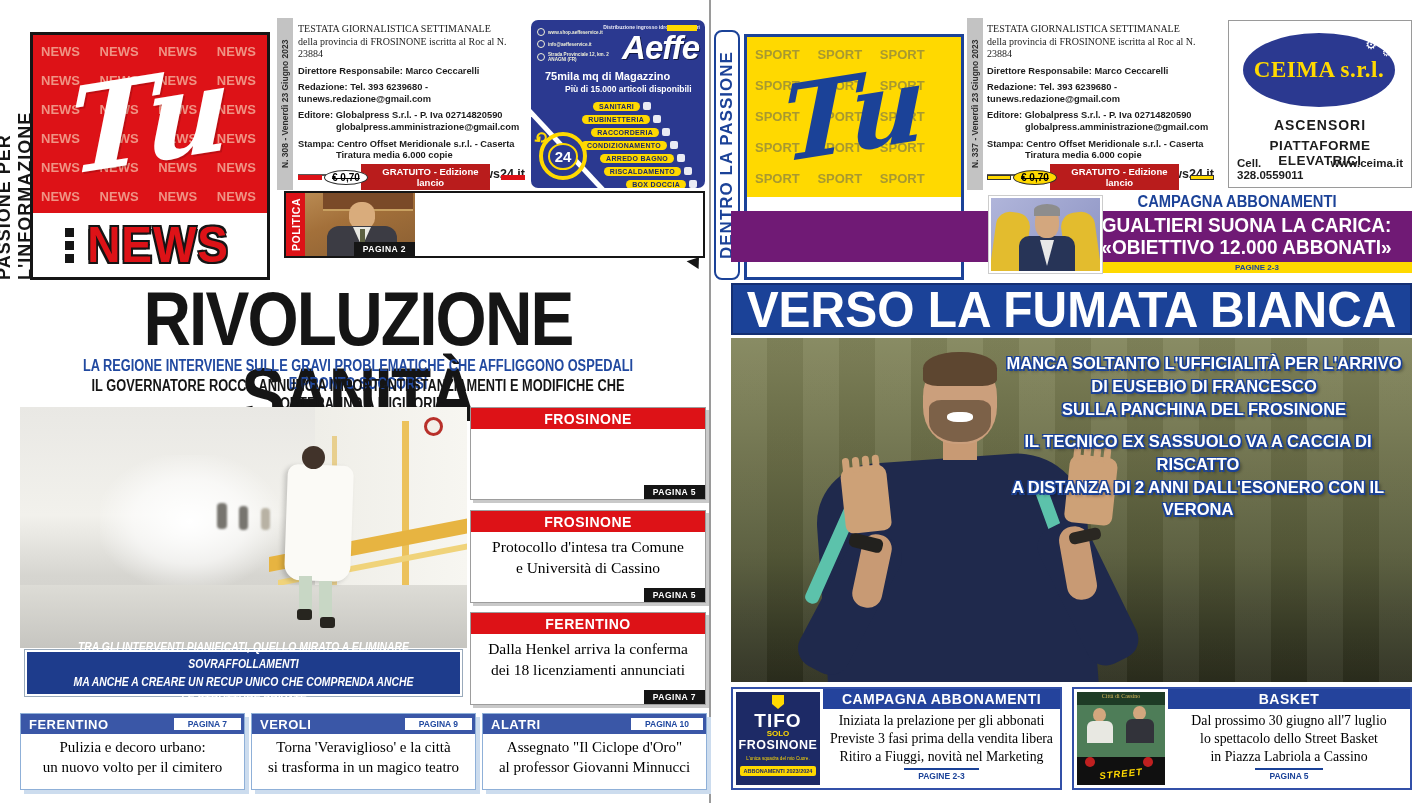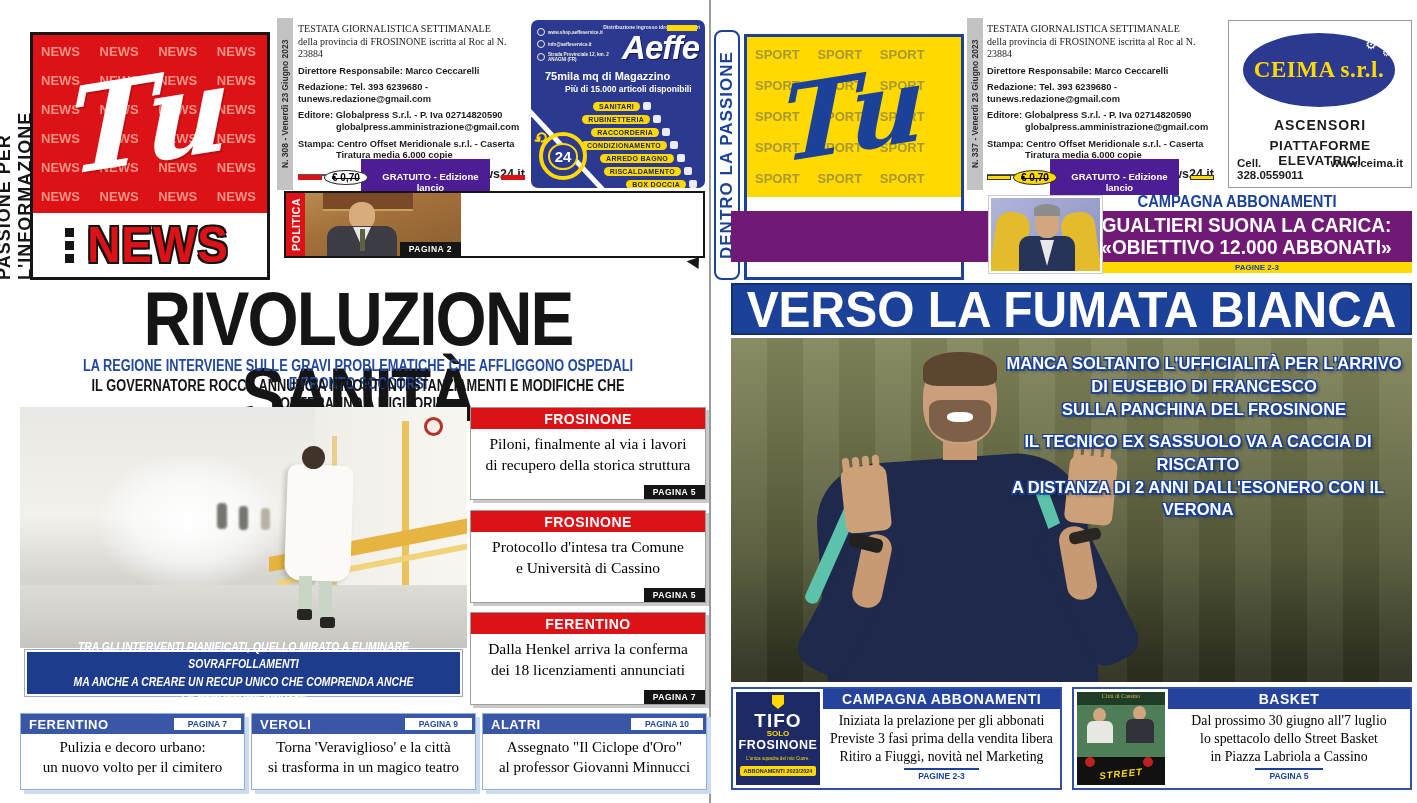--- a/index.html
+++ b/index.html
@@ -37,21 +37,21 @@
   .m-web{display:flex;align-items:center;margin-top:5px;}
   .m-web .line{flex:1;height:2px;background:#5a5a5a;margin-right:5px;}
   .m-web .url{font-weight:bold;font-size:12.5px;}
   
   .price{top:168px;width:227px;height:18px;display:flex;align-items:center;}
   #lp-price{left:298px;}
   .dash{width:24px;height:5px;}
   .dash.red{background:#dd1217;} .dash.yel{background:#ffd900;border:1px solid #333;box-sizing:border-box;}
   .ellipse{border:1.5px solid #2e2e2e;border-radius:50%;font-weight:bold;font-size:10px;padding:1px 7px;background:#fff;z-index:2;margin:0 -7px 0 2px;text-decoration:line-through;}
   .ellipse.yel{background:#ffd900;}
-  .gratis{flex:1;background:#4c1d95;color:#fff;font-weight:bold;font-size:9.5px;text-align:center;padding:12px 0 2px 10px;margin-right:11px;}
+  .gratis{flex:1;background:#b91c1c;color:#fff;font-weight:bold;font-size:9.5px;text-align:center;padding:2px 0 2px 10px;margin-right:11px;}
   
   #ad-aeffe{left:531px;top:20px;width:174px;height:168px;background:#2b3990;border-radius:7px;color:#fff;overflow:hidden;}
   #aeffe-dist{position:absolute;right:5px;top:4px;font-size:5px;font-weight:bold;color:#e9e9f5;}
   #aeffe-brand{position:absolute;right:6px;top:9px;font-size:33px;font-weight:bold;font-style:italic;letter-spacing:-1px;
                font-family:"Liberation Sans",sans-serif;text-shadow:1px 1px 0 #11173f;}
   #aeffe-brand .tag{position:absolute;right:2px;top:-4px;width:30px;height:6px;background:#ffd900;}
   .aeffe-contact{position:absolute;left:6px;font-size:4.6px;color:#f0f0d8;display:flex;align-items:center;gap:3px;font-weight:bold;}
   .ic-dot{width:6px;height:6px;border:1px solid #f0f0d8;border-radius:50%;flex:none;}
   #aeffe-h1{position:absolute;left:14px;top:50px;font-weight:bold;font-size:11px;}
   #aeffe-h2{position:absolute;left:34px;top:64px;font-weight:bold;font-size:8.5px;}
@@ -60,21 +60,21 @@
   .pill{background:#ffd900;color:#1d2a66;font-weight:bold;font-size:7px;padding:1px 6px;border-radius:7px;letter-spacing:.3px;}
   .pill-ic{width:8px;height:8px;background:rgba(255,255,255,.9);border-radius:2px;margin-right:4px;}
   #badge24{position:absolute;left:8px;bottom:8px;width:40px;height:40px;border:4px solid #ffd900;border-radius:50%;display:flex;align-items:center;justify-content:center;}
   #badge24 .n{font-weight:bold;font-size:15px;color:#fff;border:2px solid #ffd900;border-radius:50%;padding:3px 5px;background:#2b3990;}
   #badge24 .arr{position:absolute;left:-9px;top:-7px;color:#ffd900;font-size:16px;font-weight:bold;transform:rotate(-40deg);}
   
   #politica{left:284px;top:191px;width:421px;height:67px;border:2px solid #151515;background:#fff;box-sizing:border-box;display:flex;}
   #politica-kicker{width:19px;background:#dd1217;color:#fff;font-weight:bold;font-size:10.5px;letter-spacing:.5px;flex:none;}
   #politica-head{flex:1;display:flex;align-items:center;justify-content:center;text-align:center;
                  font-family:"Liberation Serif",serif;font-weight:bold;font-size:14.5px;line-height:1.18;}
-  #politica-photo{width:110px;flex:none;position:relative;background:linear-gradient(160deg,#b98a52 0%,#a3703a 40%,#8a5f33 100%);overflow:hidden;padding-left:46px;}
+  #politica-photo{width:110px;flex:none;position:relative;background:linear-gradient(160deg,#b98a52 0%,#a3703a 40%,#8a5f33 100%);overflow:hidden;}
   .pol-frame{position:absolute;left:18px;top:0;width:90px;height:16px;background:#7a4a28;border-bottom:2px solid #c8a060;}
   .pol-head{position:absolute;left:44px;top:9px;width:26px;height:27px;background:#d9ac7c;border-radius:45% 45% 40% 40%;}
   .pol-body{position:absolute;left:22px;top:33px;width:70px;height:32px;background:#3c3c44;border-radius:12px 12px 0 0;}
   .pol-shirt{position:absolute;left:48px;top:34px;width:18px;height:20px;background:#e8e8e2;clip-path:polygon(0 0,100% 0,50% 100%);}
   .pol-tie{position:absolute;left:55px;top:36px;width:5px;height:22px;background:#5d6142;}
   .page-black{position:absolute;right:0;bottom:0;background:#151515;color:#fff;font-weight:bold;font-size:8.5px;padding:2px 9px;letter-spacing:.5px;}
   #pol-arrow{left:688px;top:259px;width:0;height:0;border-left:9px solid transparent;border-right:4px solid transparent;border-top:11px solid #151515;transform:rotate(-18deg);}
   
   #lp-headline{left:12px;top:281px;width:692px;text-align:center;font-weight:bold;font-size:73px;line-height:1;color:#151515;
                transform:scale(.9,1.04);transform-origin:center top;letter-spacing:-2px;}
@@ -339,22 +339,20 @@
     <div class="h-sign"></div>
   </div>
 
   <div id="lp-caption" class="abs">
     <div class="t pre">TRA GLI INTERVENTI PIANIFICATI, QUELLO MIRATO A ELIMINARE SOVRAFFOLLAMENTI
 MA ANCHE A CREARE UN RECUP UNICO CHE COMPRENDA ANCHE LE STRUTTURE PRIVATE</div>
   </div>
 
   <div class="side-story abs" style="top:407px;">
     <div class="ss-kicker">FROSINONE</div>
-    <div class="ss-body pre">Piloni, finalmente al via i lavori
-di recupero della storica struttura</div>
     <div class="page-black">PAGINA 5</div>
   </div>
   <div class="side-story abs" style="top:510px;">
     <div class="ss-kicker">FROSINONE</div>
     <div class="ss-body pre">Protocollo d'intesa tra Comune
 e Università di Cassino</div>
     <div class="page-black">PAGINA 5</div>
   </div>
   <div class="side-story abs" style="top:612px;">
     <div class="ss-kicker">FERENTINO</div>

